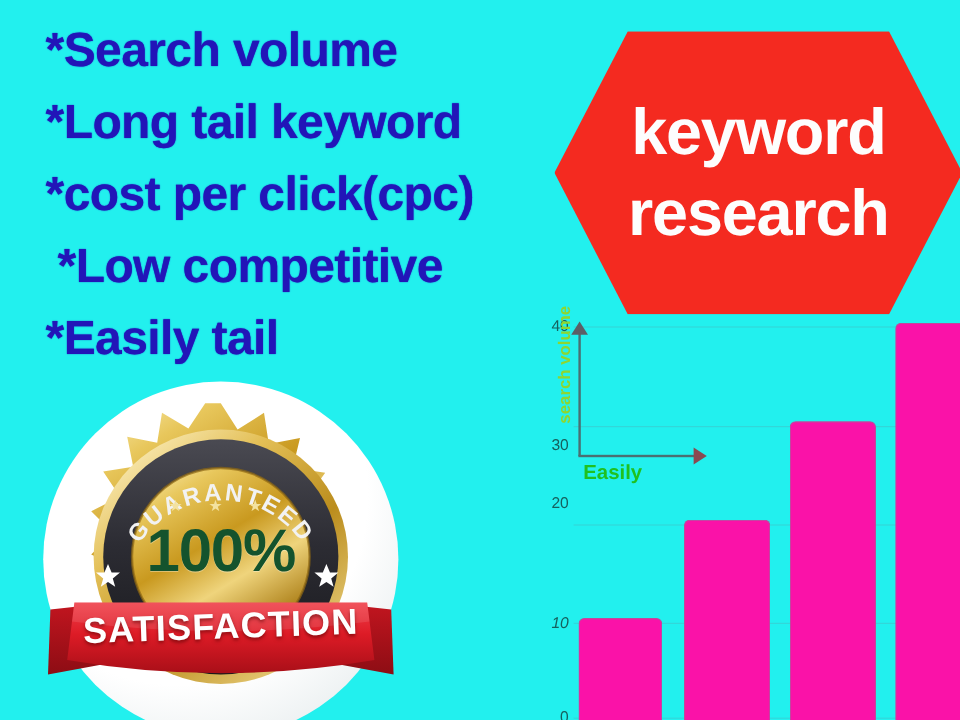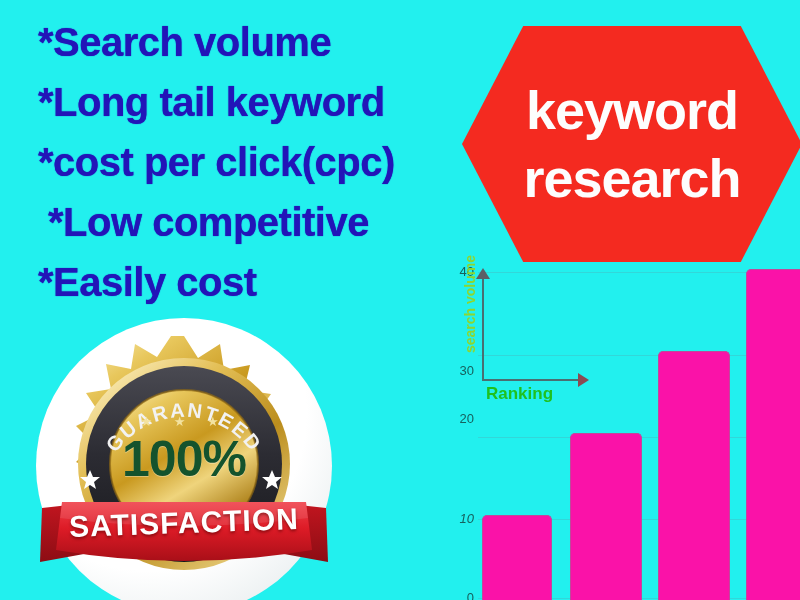--- a/index.html
+++ b/index.html
@@ -121,21 +121,21 @@
 </head>
 <body style="background: rgb(34, 240, 238);">
 
 <div id="canvas" style="background: rgb(34, 240, 238);">
 
   <div class="feature-list">
     <div class="feature-item">*Search volume</div>
     <div class="feature-item">*Long tail keyword</div>
     <div class="feature-item">*cost per click(cpc)</div>
     <div class="feature-item indent">*Low competitive</div>
-    <div class="feature-item">*Easily cost</div>
+    <div class="feature-item">*Easily tail</div>
   </div>
 
   <div class="hex-wrap">
     <div class="hex-shape"></div>
     <div class="hex-text">
       <div class="hex-line">keyword</div>
       <div class="hex-line">research</div>
     </div>
   </div>
 
@@ -159,21 +159,21 @@
       <div class="bar" style="left: 180px; width: 72px; height: 249px; background: rgb(250, 18, 168);"></div>
       <div class="bar" style="left: 268px; width: 94px; height: 331px; background: rgb(250, 18, 168);"></div>
     </div>
 
     <div class="axis-v"></div>
     <div class="axis-v-head"></div>
     <div class="axis-h"></div>
     <div class="axis-h-head"></div>
 
     <div class="y-axis-title">search volume</div>
-    <div class="x-axis-title">Ranking</div>
+    <div class="x-axis-title">Easily</div>
   </div>
 
   <div class="badge">
     <div class="badge-disc"></div>
 
     <svg class="badge-svg" viewBox="0 0 296 296">
       <defs>
         <linearGradient id="goldA" x1="0" y1="0" x2="0.6" y2="1">
           <stop offset="0%" stop-color="#fdf3c0"></stop>
           <stop offset="22%" stop-color="#e8c75c"></stop>

